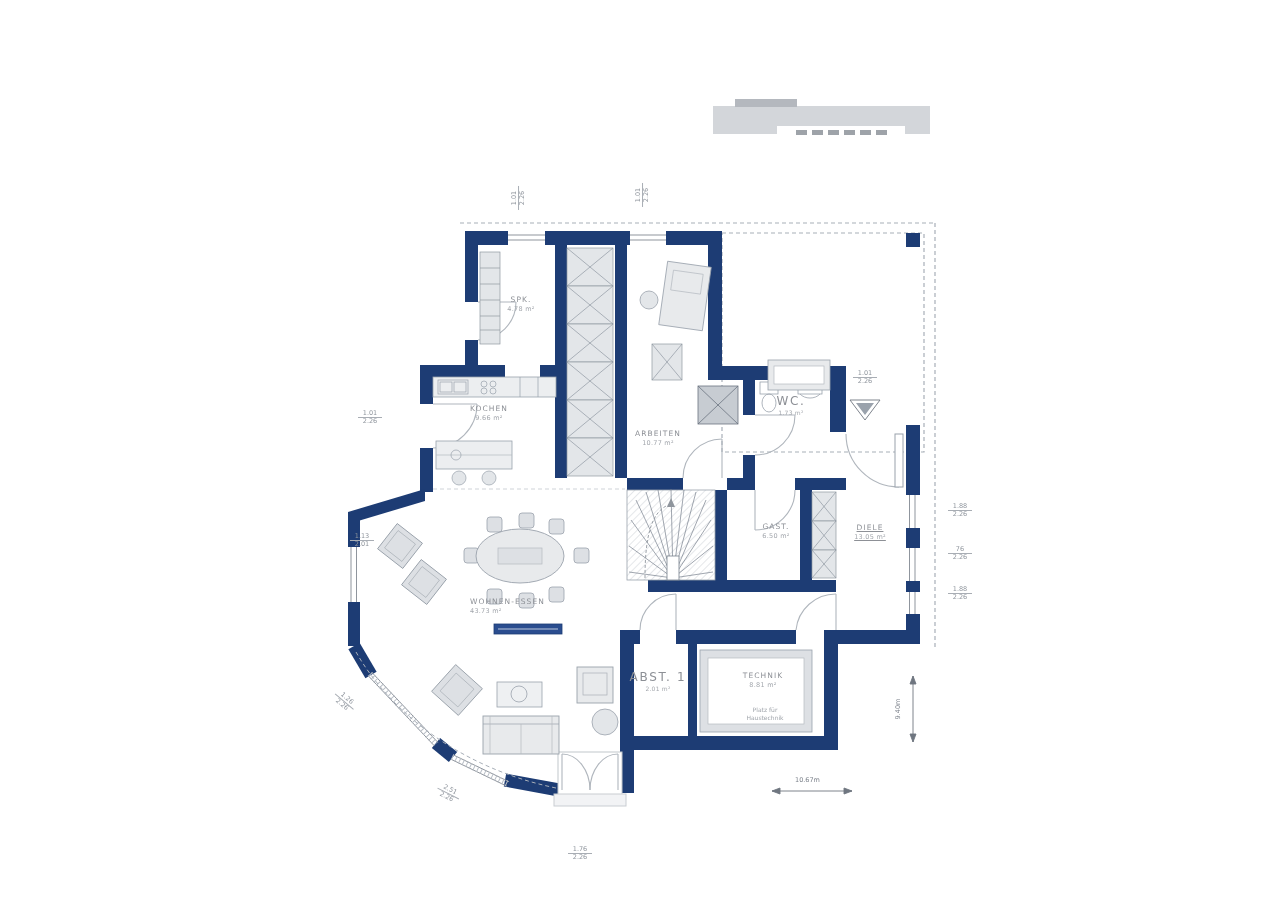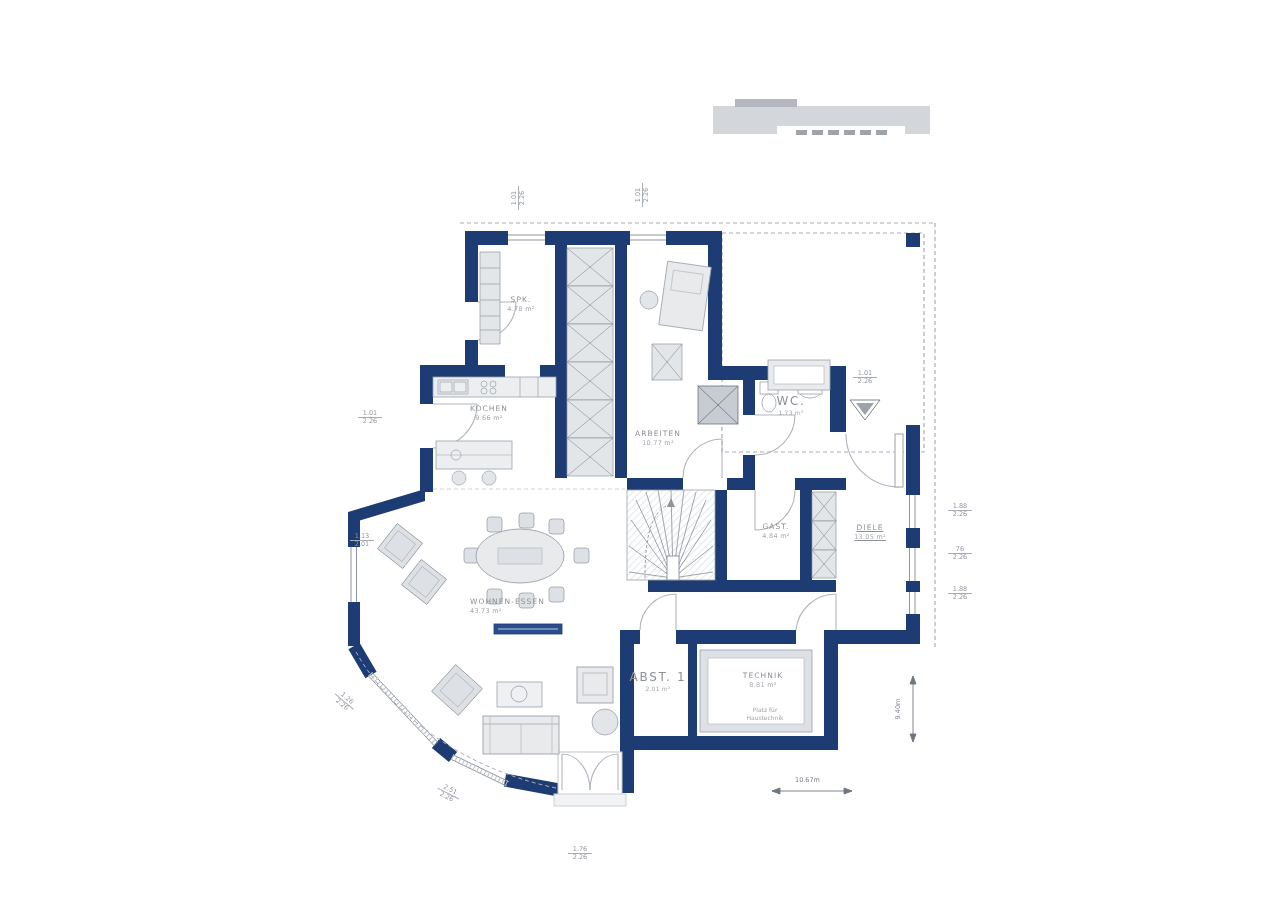--- a/index.html
+++ b/index.html
@@ -360,21 +360,21 @@
   <div class="lbl room" style="left:658px;top:429px;">
     <div class="rn">ARBEITEN</div>
     <div class="ra">10.77 m²</div>
   </div>
   <div class="lbl room" style="left:791px;top:394px;">
     <div class="rn" style="font-size:12px;text-align:center;">WC.</div>
     <div class="ra" style="font-size:6px;">1.73 m²</div>
   </div>
   <div class="lbl room" style="left:776px;top:522px;">
     <div class="rn">GAST.</div>
-    <div class="ra">4.84 m²</div>
+    <div class="ra">6.50 m²</div>
   </div>
   <div class="lbl room" style="left:870px;top:523px;text-decoration:underline;">
     <div class="rn">DIELE</div>
     <div class="ra">13.05 m²</div>
   </div>
   <div class="lbl room left-align" style="left:470px;top:597px;text-align:left;">
     <div class="rn">WOHNEN-ESSEN</div>
     <div class="ra">43.73 m²</div>
   </div>
   <div class="lbl room" style="left:658px;top:670px;">

